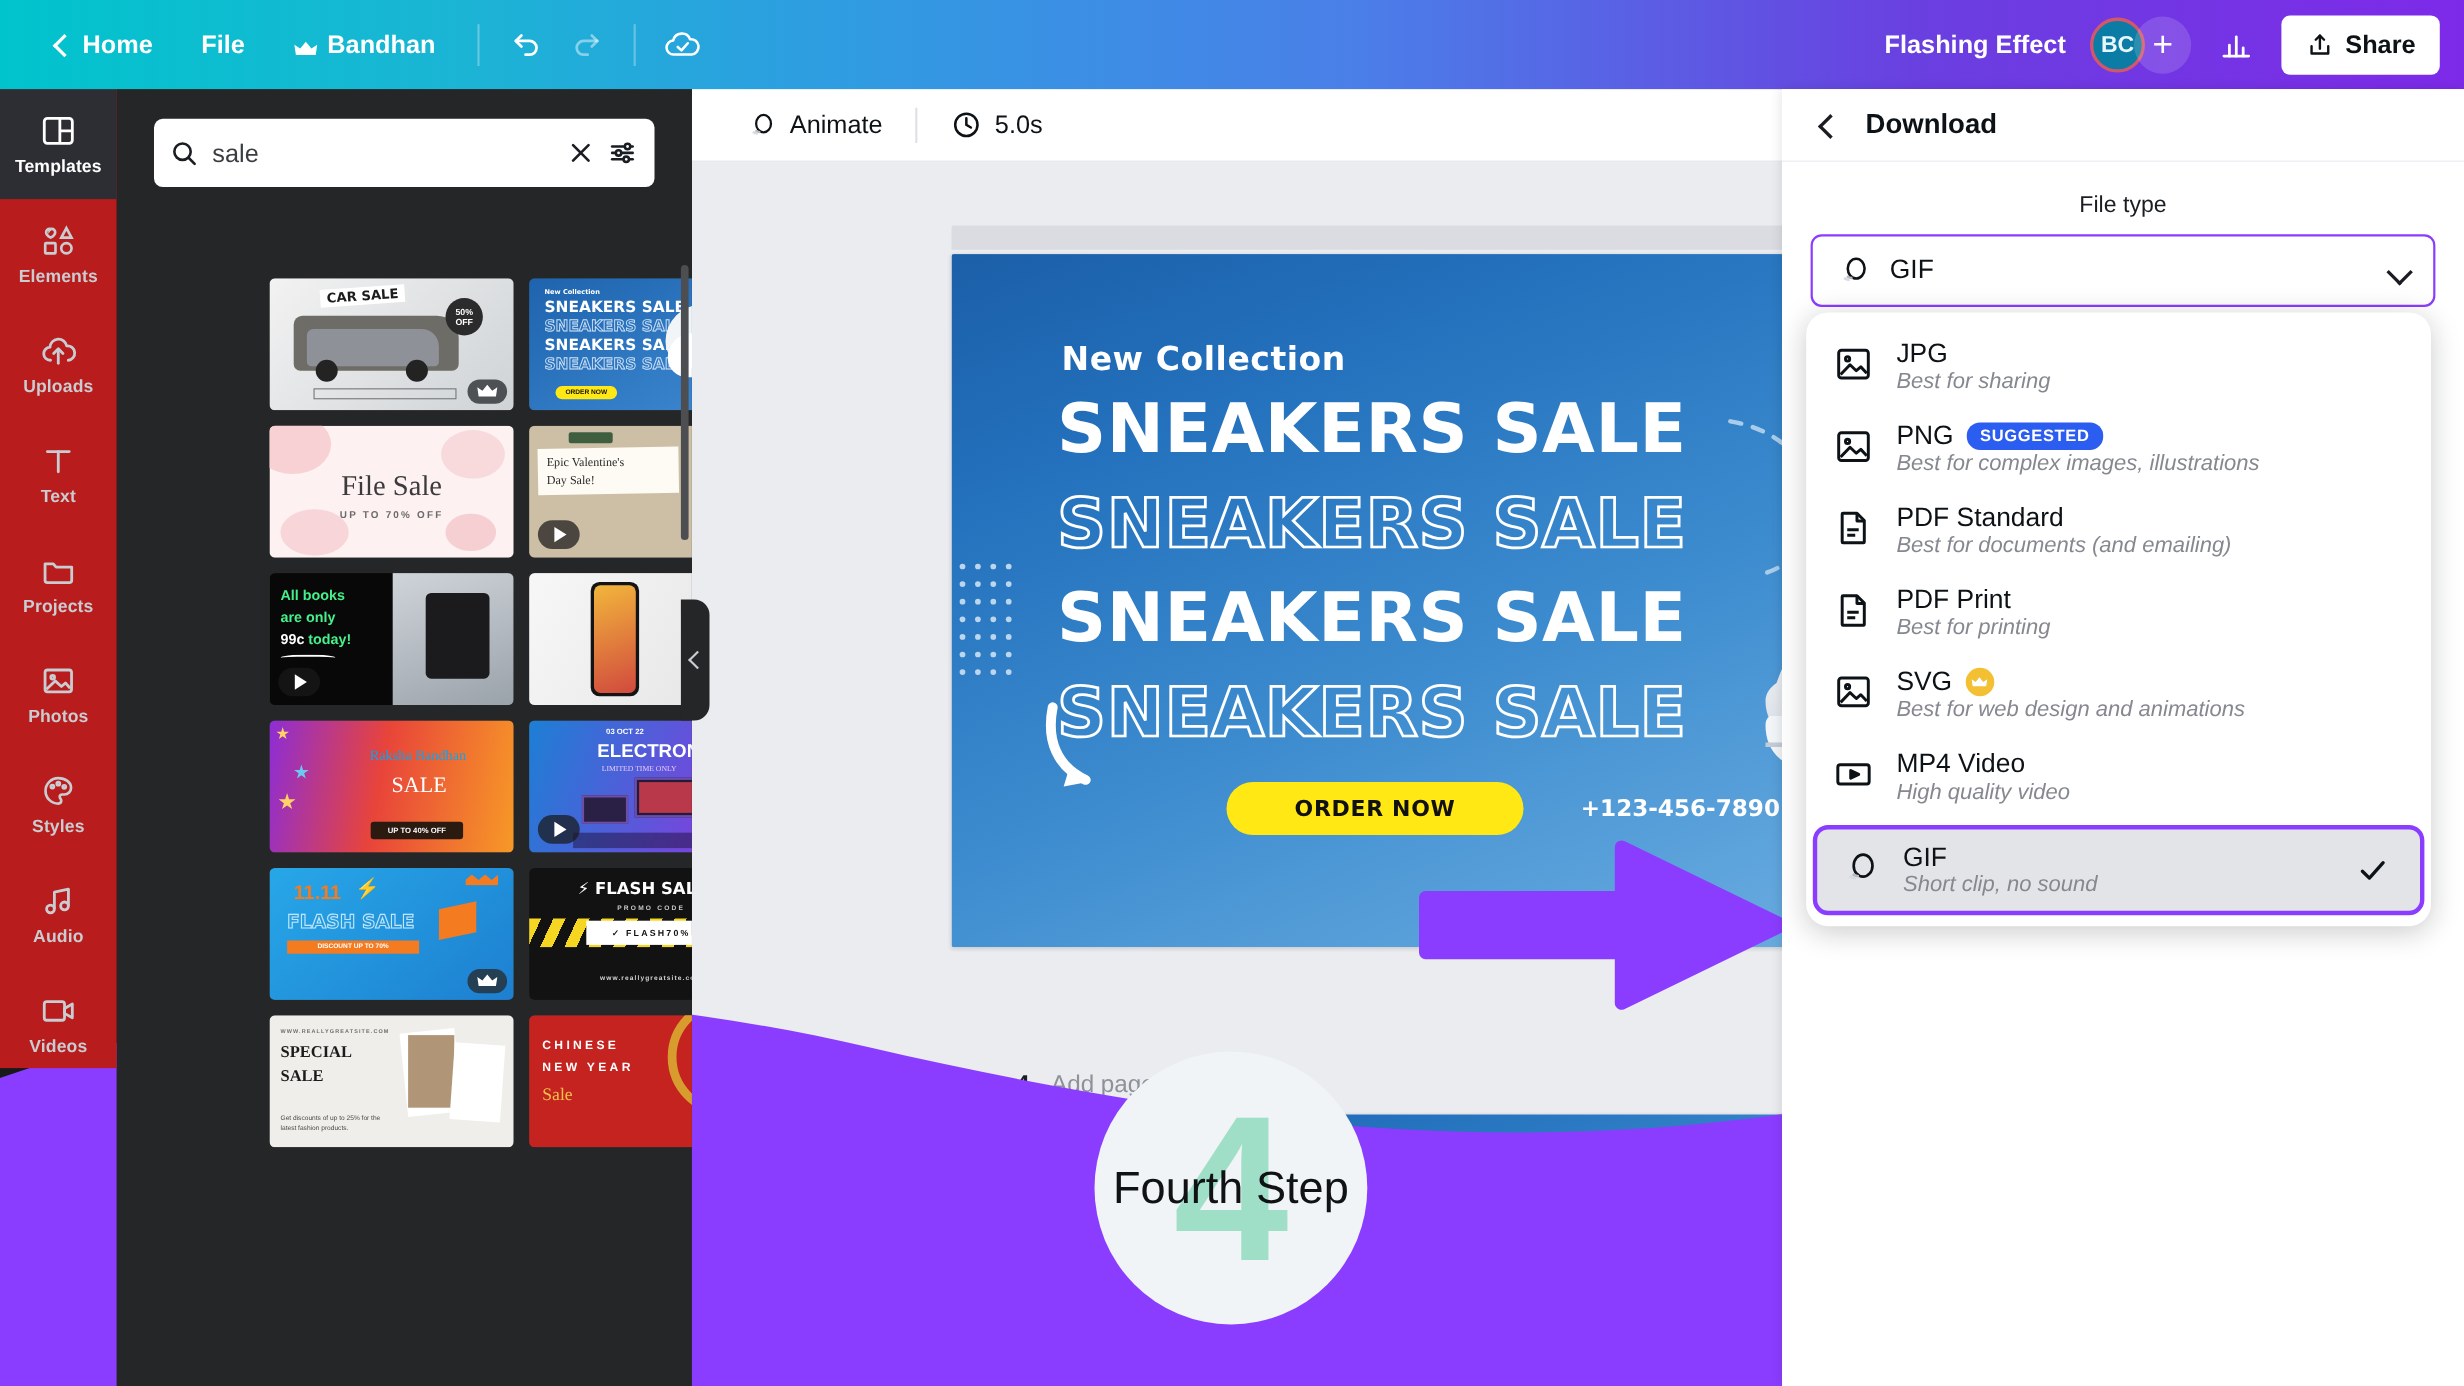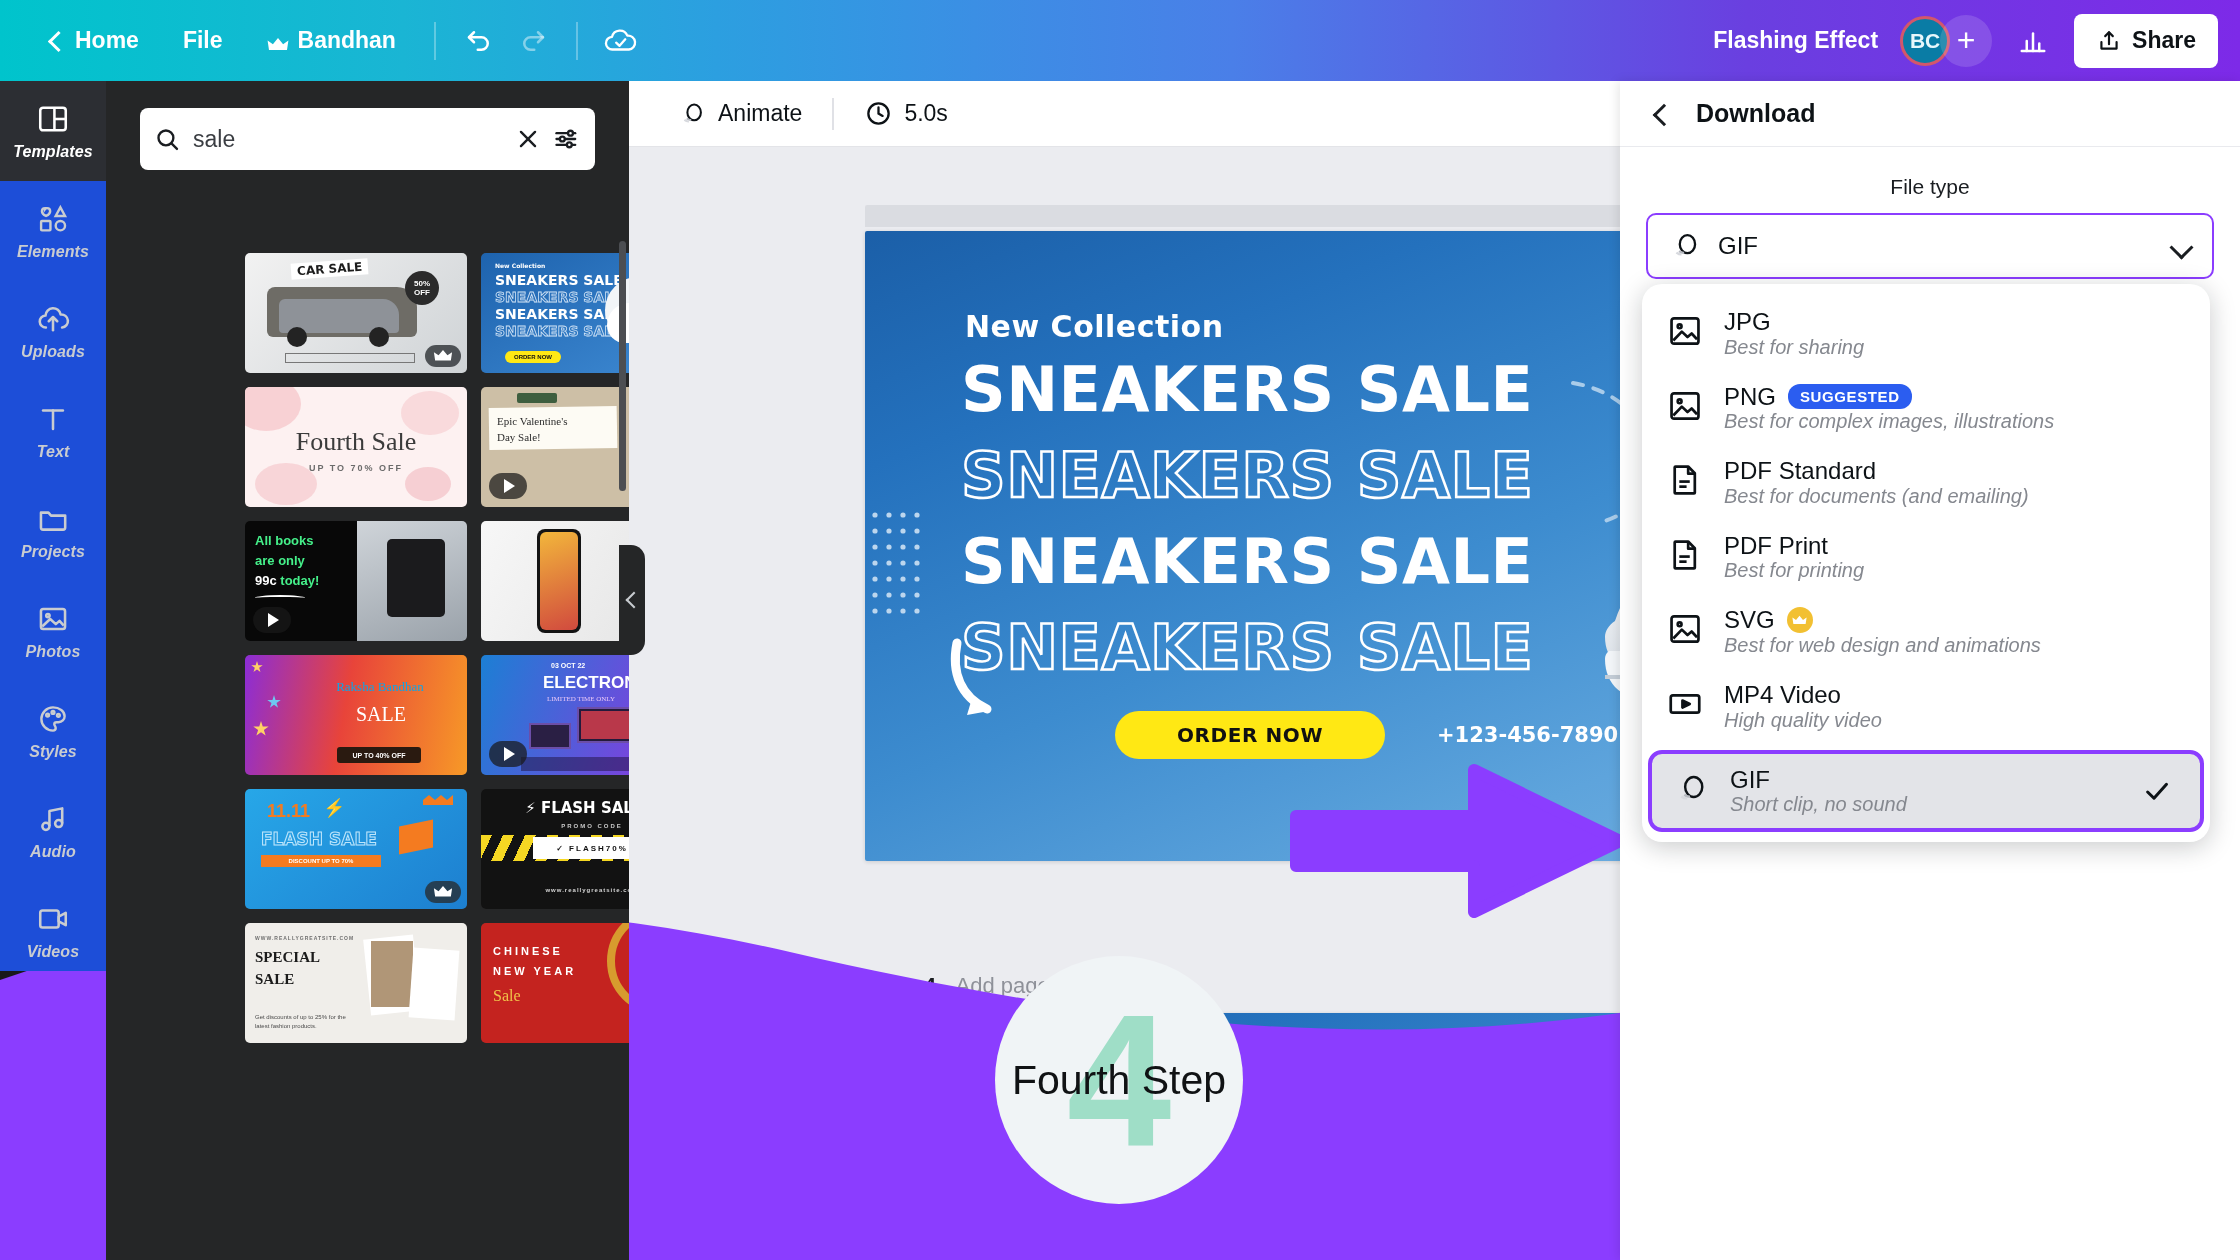--- a/index.html
+++ b/index.html
@@ -25,21 +25,21 @@
   .doc-title { color:#fff; font-size:23px; font-weight:600; margin-right:22px; white-space:nowrap;}
   .avatar { width:50px; height:50px; border-radius:50%; background:#0a7ca5; border:3px solid #d2576b;
     color:#e8f7fb; font-size:21px; font-weight:700; display:flex; align-items:center; justify-content:center; }
   .plusbtn { width:52px; height:52px; border-radius:50%; background:rgba(255,255,255,.14);
     color:#fff; font-size:32px; display:flex; align-items:center; justify-content:center;
     margin-left:-10px; font-weight:300; }
   .share-btn { background:#fff; color:#0d1216; border-radius:8px; height:54px; padding:0 22px;
     display:flex; align-items:center; gap:10px; font-size:23px; font-weight:600; margin-left:14px; }
 
   
-  .rail { position:absolute; left:0; top:81px; width:106px; height:890px; background:#1d4ed8; z-index:30;font-style:italic;}
+  .rail { position:absolute; left:0; top:81px; width:106px; height:890px; background:#b91c1c; z-index:30;}
   .rail-item { height:100px; display:flex; flex-direction:column; align-items:center;
     justify-content:center; gap:7px; color:#c9ccd0; }
   .rail-item.active { background:#2c2e33; color:#fff; }
   .rail-label { font-size:16px; font-weight:600; letter-spacing:.1px; }
 
   
   .panel { position:absolute; left:106px; top:81px; width:523px; height:1179px;
     background:#252627; z-index:28; overflow:hidden; }
   .search-wrap { position:absolute; left:34px; top:27px; width:455px; height:62px; }
   .search-box { width:455px; height:62px; background:#fff; border-radius:8px; display:flex;
@@ -343,21 +343,21 @@
        <div style="position:absolute;left:24px;bottom:10px;width:56px;height:12px;border-radius:7px;background:#FFE814;color:#111;font:700 6px sans-serif;display:flex;align-items:center;justify-content:center">ORDER NOW</div>
        <div style="position:absolute;right:16px;top:24px;width:82px;height:58px;background:#f2f5f8;border-radius:40px 26px 14px 30px"></div>
        <div style="position:absolute;right:10px;top:50px;width:86px;height:40px;background:#fff;border-radius:30px 18px 10px 24px"></div>
        </div>
           <div class="thumb" title="Super Sale">
             <div style="position:absolute;inset:0;background:#fdf1f1"></div>
        <div style="position:absolute;left:-14px;top:-10px;width:70px;height:54px;border-radius:50%;background:#f6c9cd;opacity:.8"></div>
        <div style="position:absolute;right:8px;top:4px;width:58px;height:44px;border-radius:50%;background:#f7d2d4;opacity:.75"></div>
        <div style="position:absolute;left:10px;bottom:2px;width:62px;height:42px;border-radius:50%;background:#f6cbcf;opacity:.75"></div>
        <div style="position:absolute;right:16px;bottom:6px;width:46px;height:34px;border-radius:50%;background:#f2b9c0;opacity:.6"></div>
-       <div style="position:absolute;left:0;right:0;top:40px;text-align:center;font:400 26px 'Liberation Serif',serif;color:#3b3b3b">Fourth Sale</div>
+       <div style="position:absolute;left:0;right:0;top:40px;text-align:center;font:400 26px 'Liberation Serif',serif;color:#3b3b3b">File Sale</div>
        <div style="position:absolute;left:0;right:0;top:76px;text-align:center;font:600 9px sans-serif;letter-spacing:2px;color:#6b6b6b">UP TO 70% OFF</div>
           </div>
           <div class="thumb" title="Epic Valentine's Day Sale">
             <div style="position:absolute;inset:0;background:#cdbfa6"></div>
        <div style="position:absolute;left:8px;top:20px;width:128px;height:42px;background:#fdfbf4;transform:rotate(-1deg)"></div>
        <div style="position:absolute;left:16px;top:28px;font:400 11px 'Liberation Serif',serif;color:#2c2c2c">Epic Valentine's</div>
        <div style="position:absolute;left:16px;top:44px;font:400 11px 'Liberation Serif',serif;color:#2c2c2c">Day Sale!</div>
        <div style="position:absolute;left:36px;top:6px;width:40px;height:10px;background:#3e5e3f;border-radius:2px"></div>
 
        <div class="play-badge"></div>

